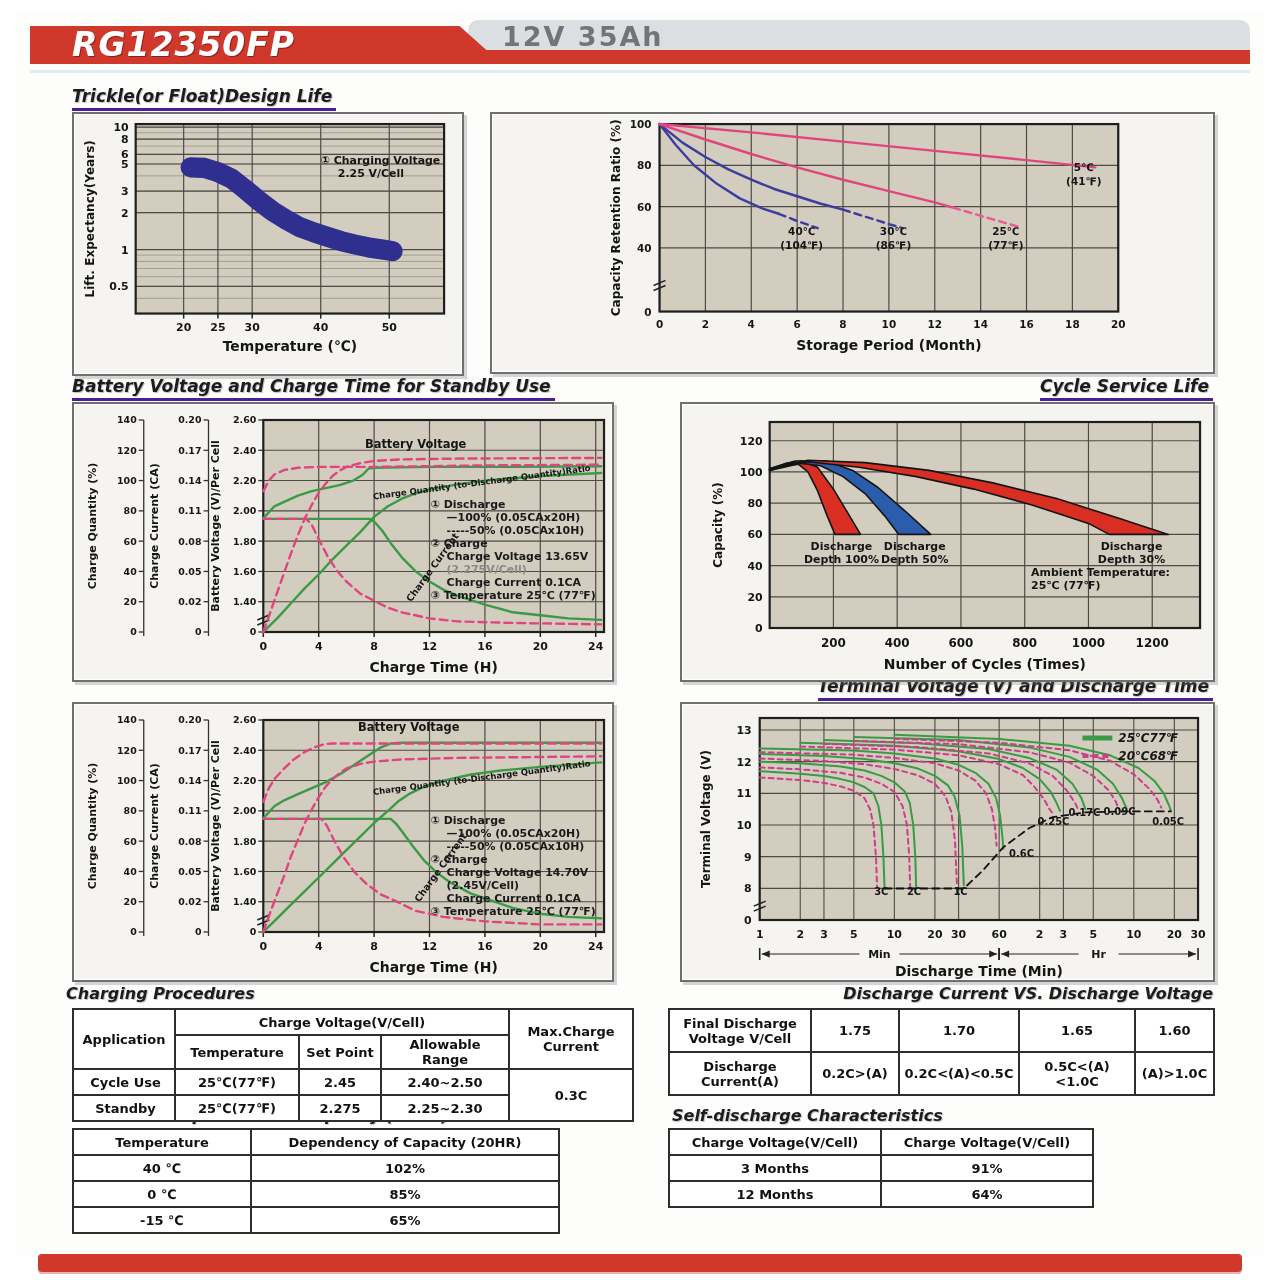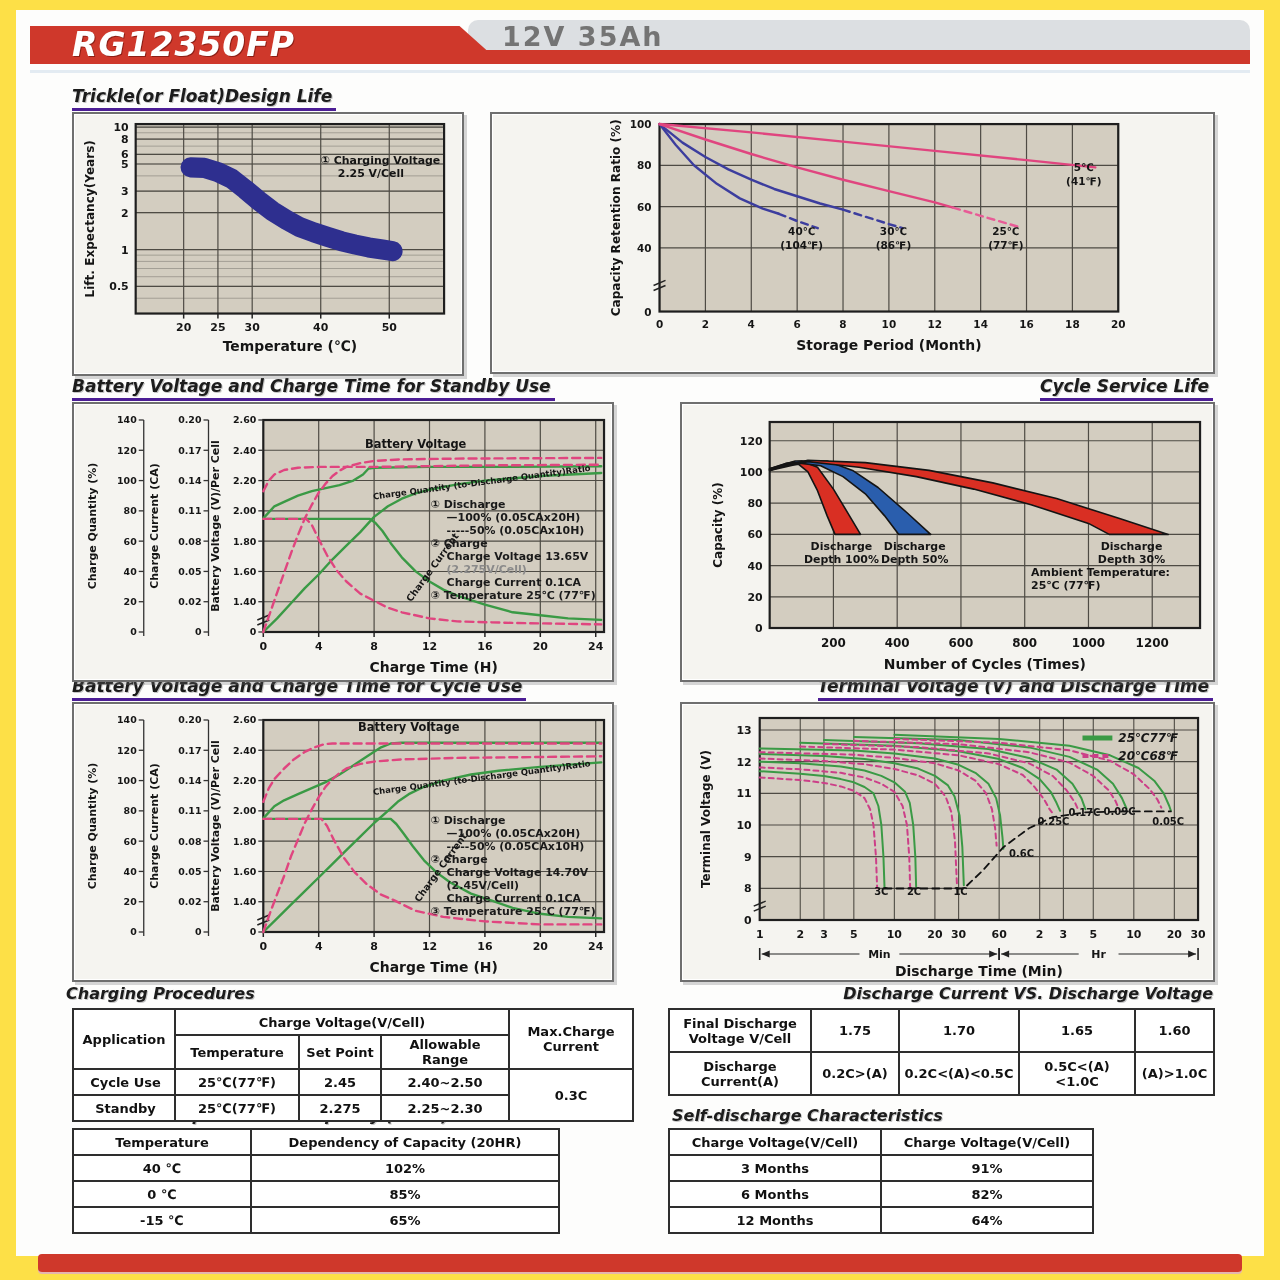--- a/index.html
+++ b/index.html
@@ -1,16 +1,16 @@
 <!DOCTYPE html>
 <html><head>
 <meta charset="utf-8">
 <style>
   html,body{margin:0;padding:0;background:#dfe5eb;}
-  .page{position:relative;width:1280px;height:1280px;background:#fde047;overflow:hidden;
+  .page{position:relative;width:1280px;height:1280px;background:#ffffff;overflow:hidden;
         font-family:"DejaVu Sans","Liberation Sans",sans-serif;}
   .content{position:absolute;left:16px;top:10px;width:1248px;height:1246px;background:#fdfdfc;}
   
   .hdr-gray{position:absolute;left:468px;top:20px;width:782px;height:30px;background:#dcdfe2;border-radius:10px 10px 0 0;}
   .hdr-red-main{position:absolute;left:30px;top:26px;width:472px;height:38px;background:#cf382b;
         clip-path:polygon(0 0,91% 0,100% 100%,0 100%);}
   .hdr-red-main span{display:block;line-height:37px;padding-left:42px;font-size:33px;font-weight:bold;
         font-style:italic;color:#ffffff;letter-spacing:1px;text-shadow:1px 1px 0 #8c1f16;}
   .hdr-red-strip{position:absolute;left:470px;top:50px;width:780px;height:14px;background:#cf382b;}
   .hdr-rating{position:absolute;left:502px;top:21px;font-size:27px;font-weight:bold;color:#747474;letter-spacing:2px;}
@@ -45,21 +45,20 @@
   <div class="hdr-red-main">
     <span>RG12350FP</span>
   </div>
   <div class="hdr-red-strip"></div>
   <div class="hdr-rating">12V  35Ah</div>
   <div class="hdr-underline"></div>
 
   <div class="stitle" style="left:72px;top:86px;width:390px"><span>Trickle(or Float)Design Life</span></div>
   <div class="stitle" style="left:72px;top:376px;width:540px"><span>Battery Voltage and Charge Time for Standby Use</span></div>
   <div class="stitle right" style="left:680px;top:376px;width:533px"><span>Cycle Service Life</span></div>
-  <div class="stitle" style="left:72px;top:676px;width:540px"><span>Battery Voltage and Charge Time for Cycle Use</span></div>
   <div class="stitle right" style="left:680px;top:676px;width:533px"><span>Terminal Voltage (V) and Discharge Time</span></div>
 
   <div class="panel" style="left:72px;top:112px;width:388px;height:260px">
     <svg class="chart" viewBox="0 0 390 258" preserveAspectRatio="none">
         <rect x="62" y="10" width="310" height="188" fill="#d3cdc0"></rect>
         <line x1="62" y1="182.828371033807" x2="372" y2="182.828371033807" stroke="#97948a" stroke-width="0.8"></line>
         <line x1="62" y1="171.06034135477552" x2="372" y2="171.06034135477552" stroke="#97948a" stroke-width="0.8"></line>
         <line x1="62" y1="161.4451609973683" x2="372" y2="161.4451609973683" stroke="#97948a" stroke-width="0.8"></line>
         <line x1="62" y1="153.31564184000902" x2="372" y2="153.31564184000902" stroke="#97948a" stroke-width="0.8"></line>
         <line x1="62" y1="146.2735320311753" x2="372" y2="146.2735320311753" stroke="#97948a" stroke-width="0.8"></line>
@@ -622,24 +621,20 @@
     <tbody>
         <tr style="height:26px">
       <td>Charge Voltage(V/Cell)</td>
       <td>Charge Voltage(V/Cell)</td>
     </tr>
     <tr>
           <td>3 Months</td>
           <td>91%</td>
         </tr>
     <tr>
-          <td>6 Months</td>
-          <td>82%</td>
-        </tr>
-    <tr>
           <td>12 Months</td>
           <td>64%</td>
         </tr>
   </tbody>
     </table>
 
   <div class="botbar"></div>
 </div>
 
 </body></html>

